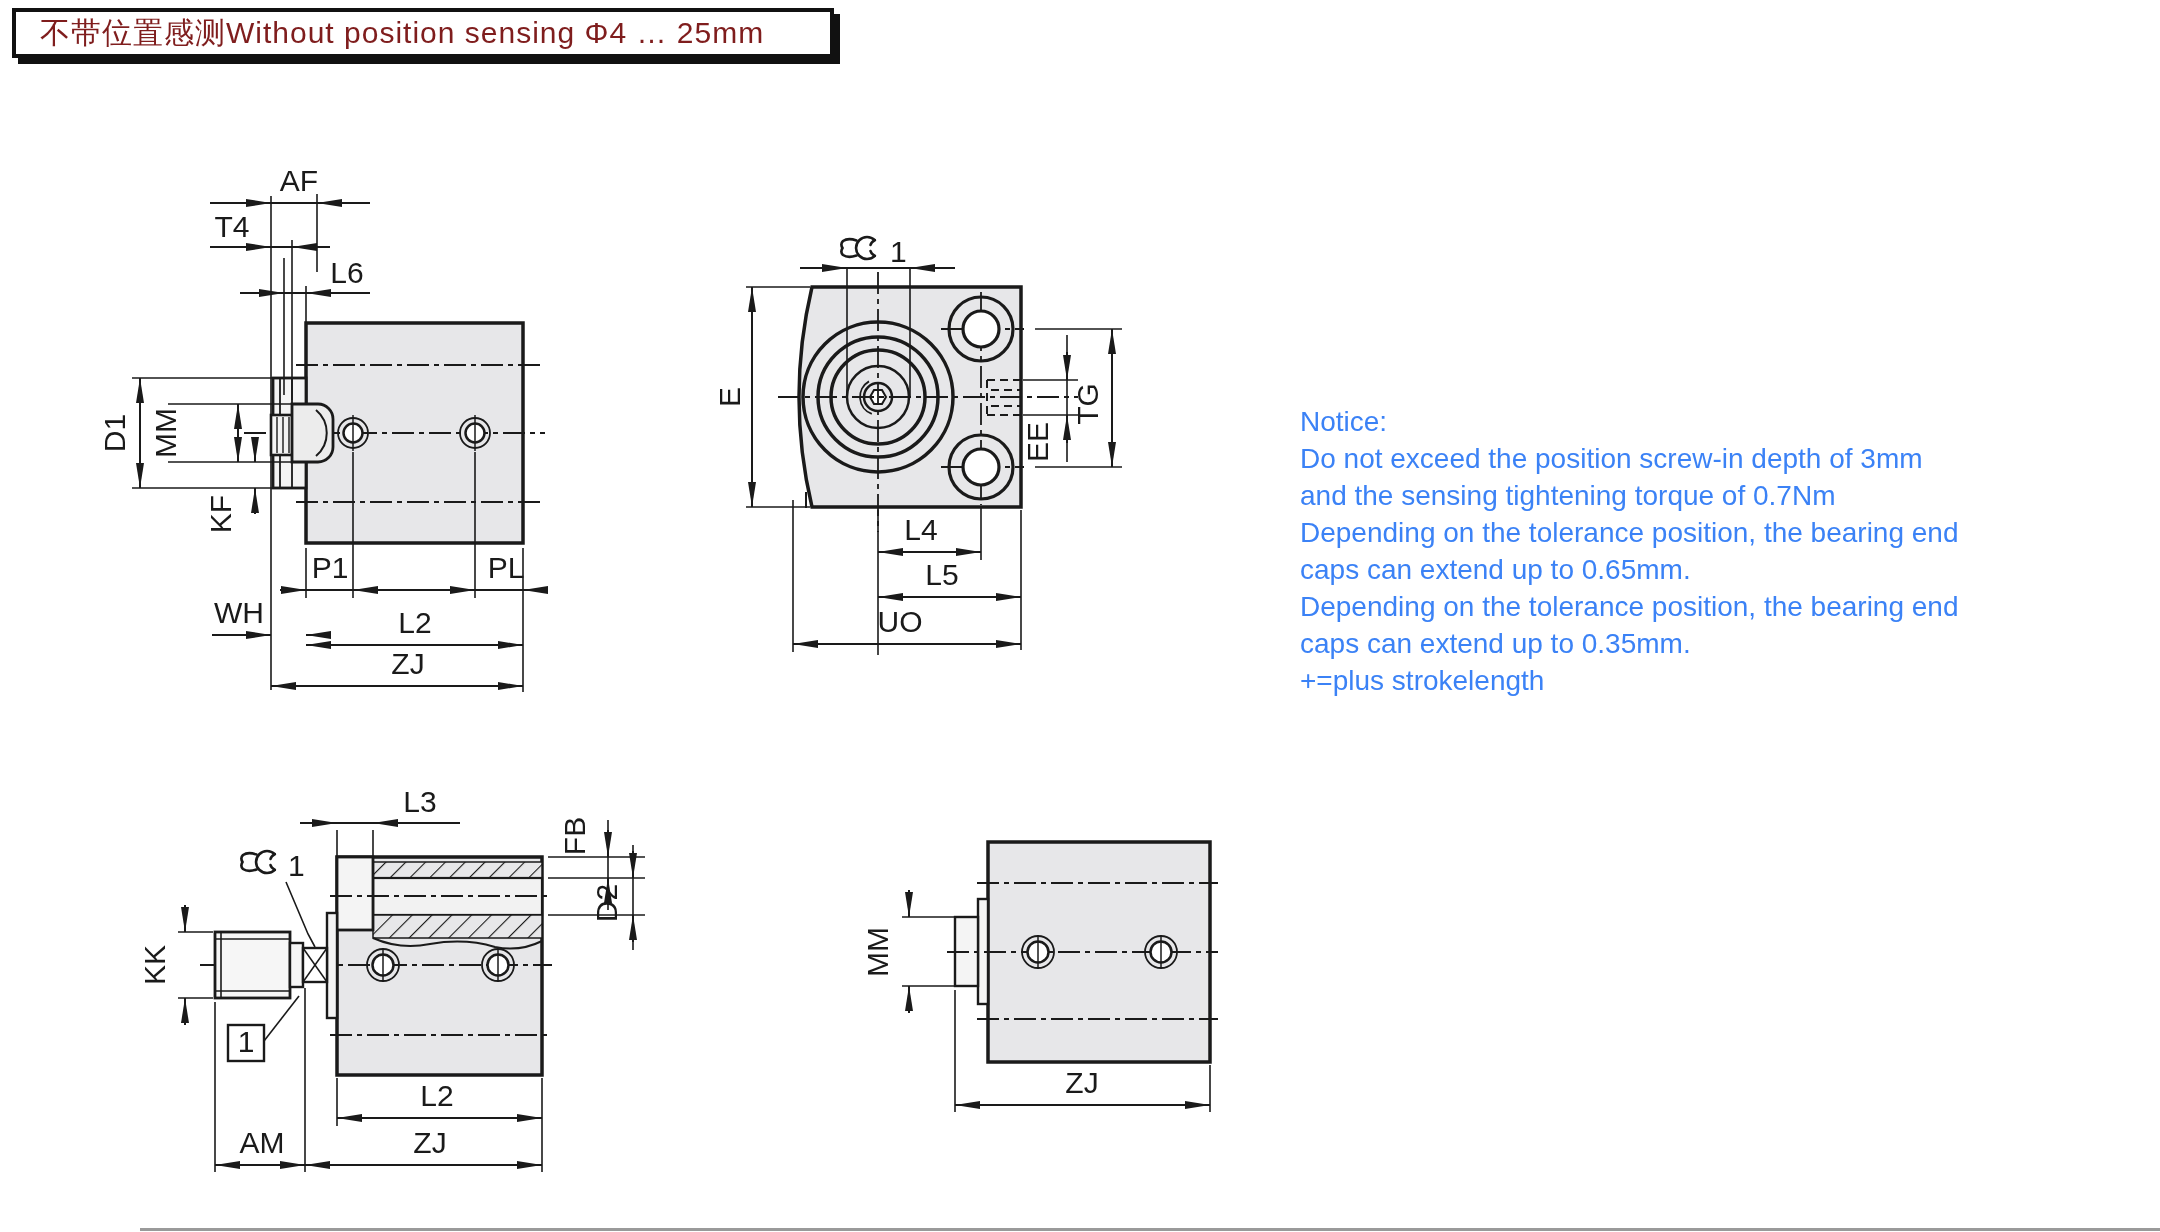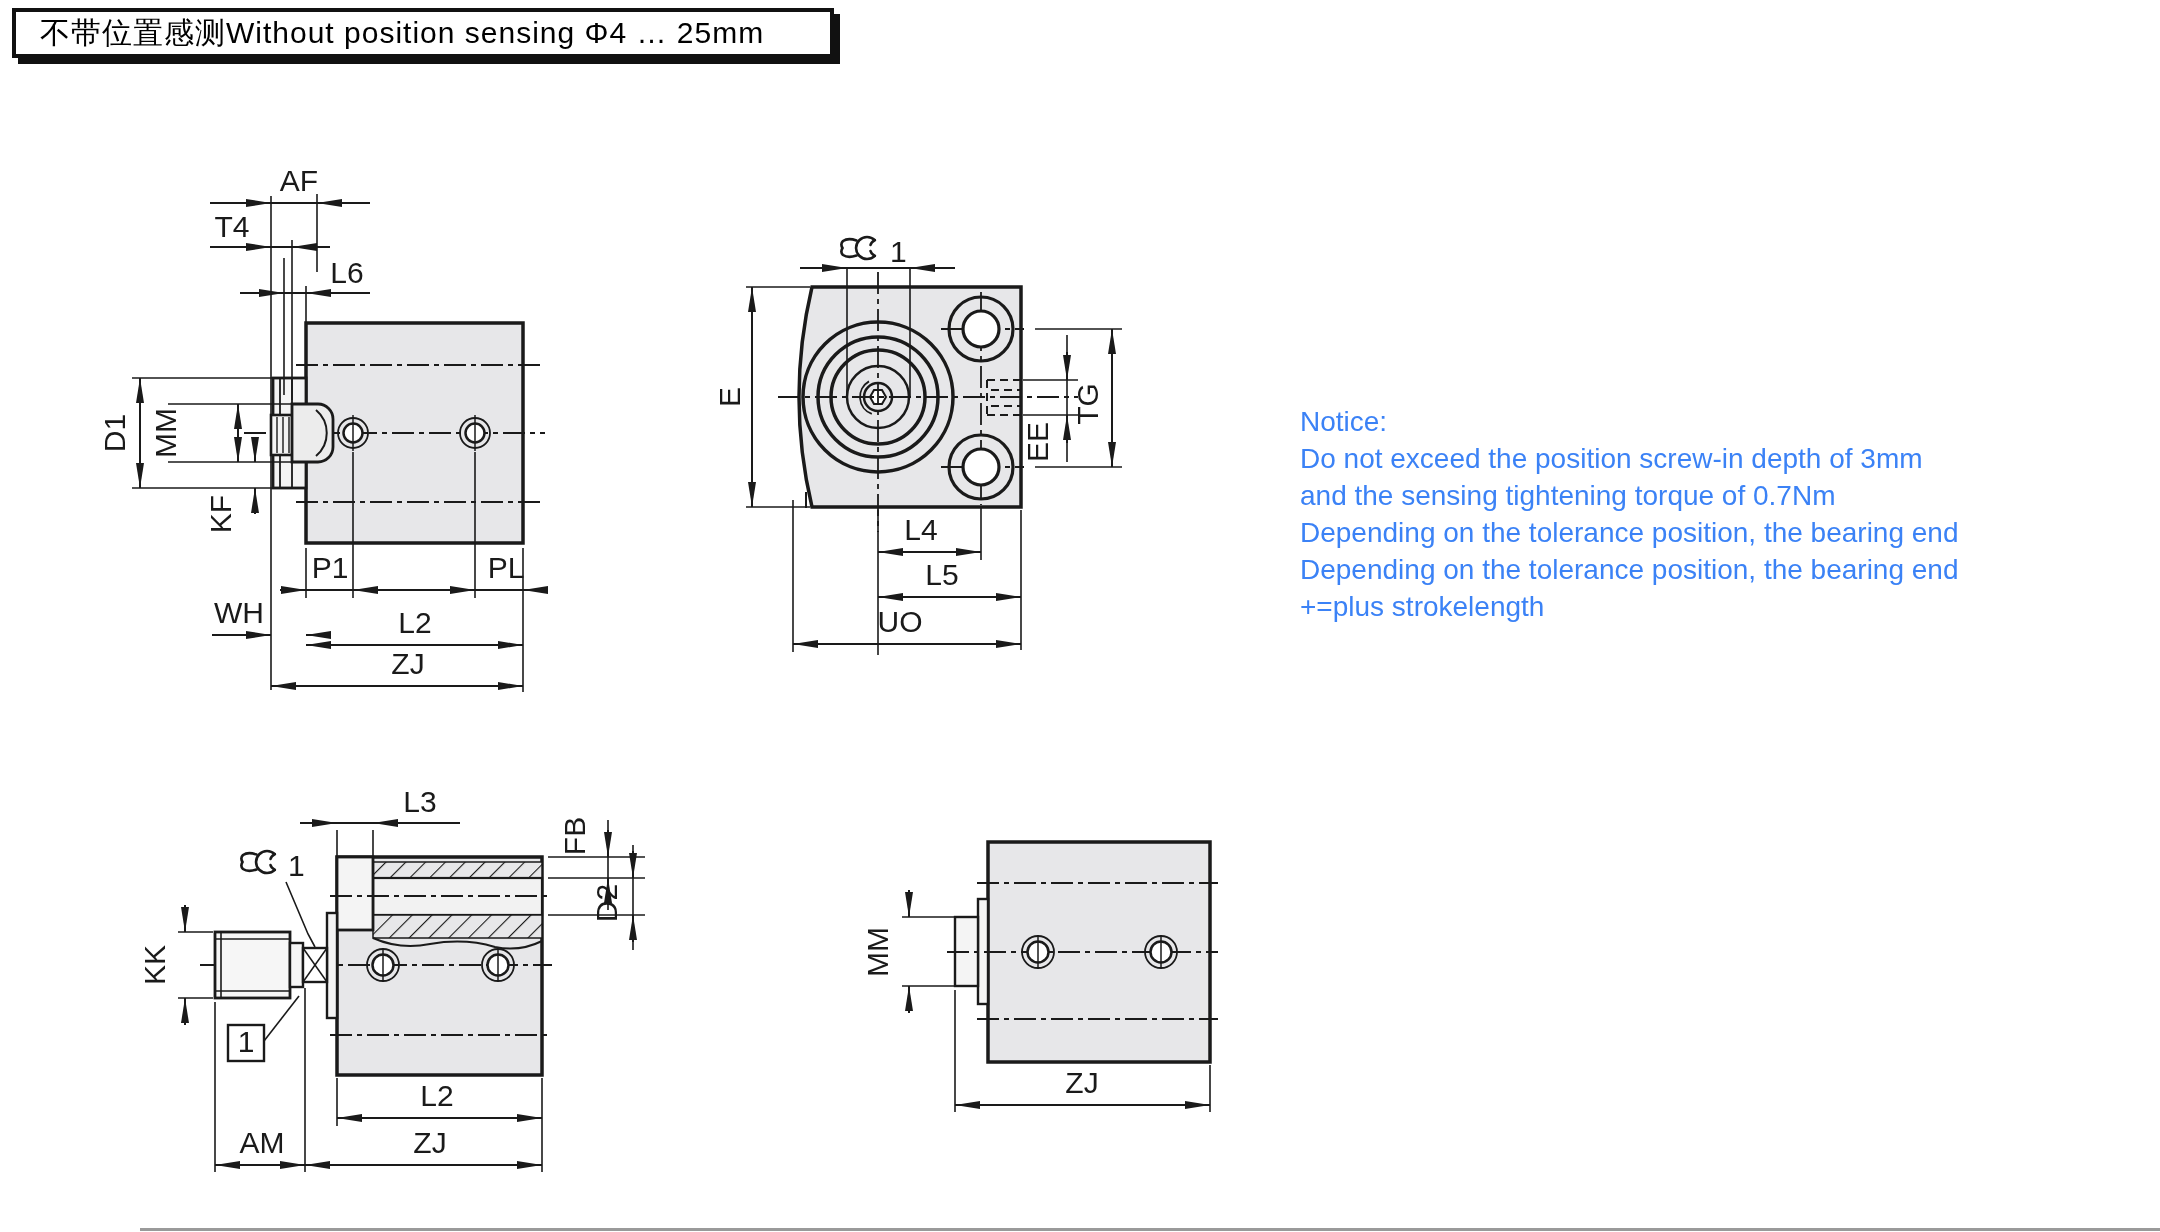--- a/index.html
+++ b/index.html
@@ -1,21 +1,21 @@
 <!DOCTYPE html>
 <html><head>
 <meta charset="utf-8">
 <style>
   html,body{margin:0;padding:0;background:#ffffff;}
   #canvas{position:relative;width:2160px;height:1232px;background:#ffffff;overflow:hidden;
           font-family:"Liberation Sans", sans-serif;}
   #title-box{position:absolute;left:12px;top:8px;width:790px;height:42px;
              border:4px solid #111;box-shadow:6px 6px 0 #111;background:#fff;
              display:flex;align-items:center;padding-left:24px;box-sizing:content-box;}
-  #title-box span{font-size:30px;color:#000000;letter-spacing:1px;white-space:nowrap;}
+  #title-box span{font-size:30px;color:#7f1d1d;letter-spacing:1px;white-space:nowrap;}
   #notice{position:absolute;left:1300px;top:403px;width:820px;color:#3b82f6;
           font-size:28px;line-height:37px;}
   #notice div{white-space:nowrap;}
   svg text{font-family:"Liberation Sans",sans-serif;font-size:30px;fill:#1a1a1a;}
   #bottom-edge{position:absolute;left:140px;top:1228px;width:2020px;height:3px;background:#9a9a9a;}
 </style>
 </head>
 <body>
 
 <div id="canvas">
@@ -366,18 +366,20 @@
       </g>
       <text x="1082" y="1093" text-anchor="middle">ZJ</text>
     </g>
   </svg>
 
   <div id="notice">
     <div>Notice:</div>
     <div>Do not exceed the position screw-in depth of 3mm</div>
     <div>and the sensing tightening torque of 0.7Nm</div>
     <div>Depending on the tolerance position, the bearing end</div>
+    <div>caps can extend up to 0.65mm.</div>
     <div>Depending on the tolerance position, the bearing end</div>
+    <div>caps can extend up to 0.35mm.</div>
     <div>+=plus strokelength</div>
   </div>
 
   <div id="bottom-edge"></div>
 </div>
 
 </body></html>

